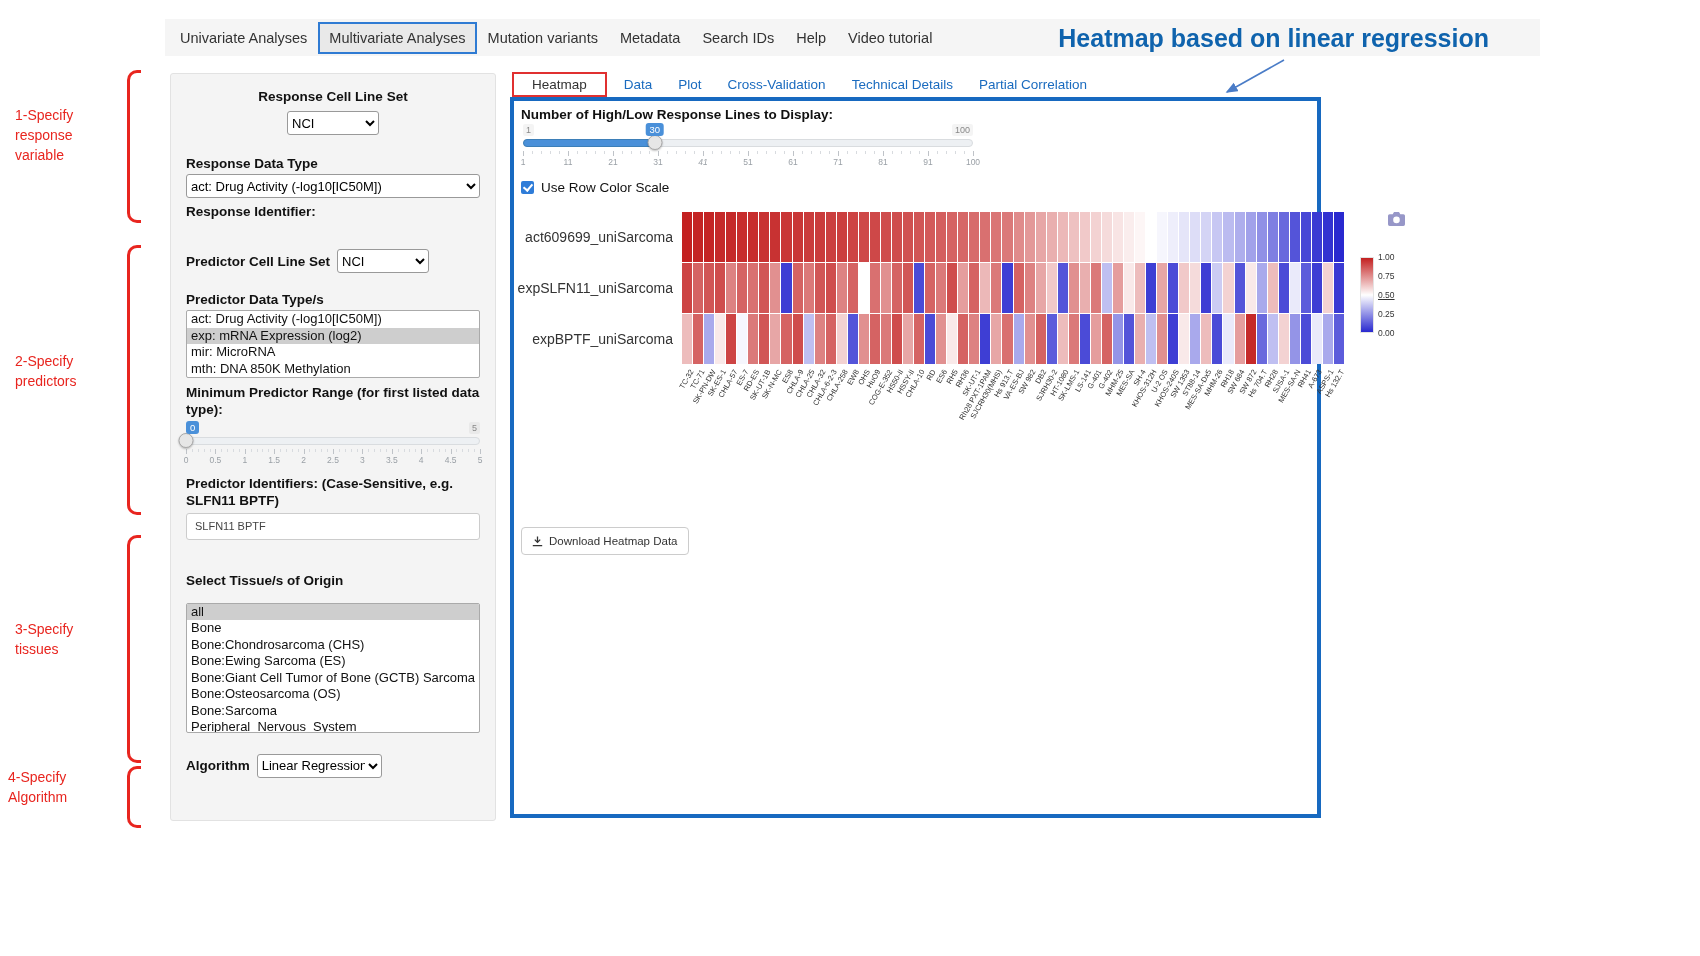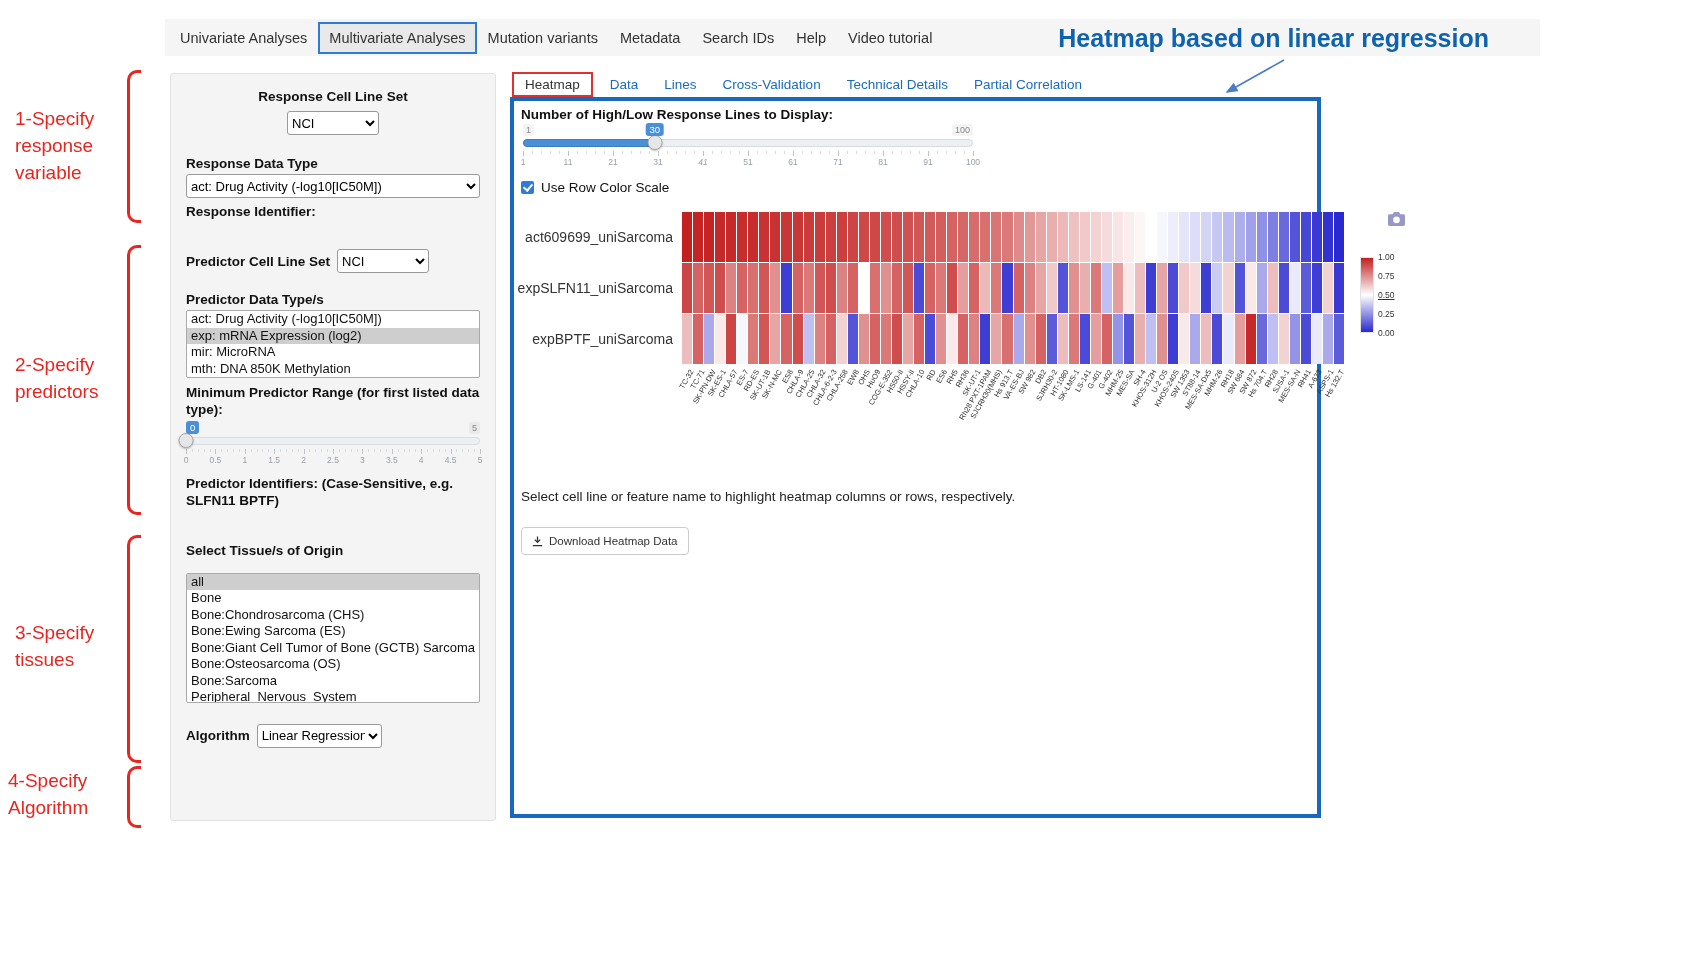--- a/index.html
+++ b/index.html
@@ -12,21 +12,21 @@
   body{width:1700px;height:956px;position:relative;overflow:hidden;background:#fff;
        font-family:"Liberation Sans",sans-serif;color:#111;}
 
   
   .topnav{position:absolute;left:165px;top:19px;width:1375px;height:37px;background:#f5f5f5;
           display:flex;align-items:center;padding:0 4px;font-size:14.5px;color:#333;}
   .navitem{padding:8px 11px;white-space:nowrap;cursor:pointer;}
   .navitem.active{border:2px solid var(--active-nav-outline-blue);background:#e9e9e9;padding:6px 9px;}
 
   
-  .anno-step{position:absolute;color:var(--annotation-red);font-size:19px;line-height:1.42;
+  .anno-step{position:absolute;color:var(--annotation-red);font-size:14px;line-height:1.42;
              white-space:pre-line;}
   .bracket{position:absolute;width:14px;border:3px solid var(--annotation-red);border-right:none;
            border-radius:10px 0 0 10px;}
 
   
   .big-title{position:absolute;top:24px;right:211px;font-size:25px;font-weight:bold;color:var(--title-blue);white-space:nowrap;}
   .arrow-svg{position:absolute;left:0;top:0;width:1700px;height:956px;pointer-events:none;}
 
   
   .form-panel{position:absolute;left:170px;top:73px;width:326px;height:748px;background:#f4f4f4;
@@ -60,21 +60,21 @@
   .irs-handle{position:absolute;top:11px;width:15px;height:15px;background:#e6e6e6;border:1px solid #a9a9a9;
               border-radius:50%;transform:translateX(-50%);box-shadow:0 1px 2px rgba(0,0,0,.25);cursor:grab;z-index:1;}
   .irs-grid{position:absolute;left:0;right:0;top:0;height:46px;}
   .irs-grid-tick{position:absolute;top:27px;width:1px;height:5px;background:#bfc3c8;}
   .irs-grid-tick.minor{height:3px;background:#d8dbdf;}
   .irs-grid-label{position:absolute;top:33px;transform:translateX(-50%);font-size:8.5px;color:#9aa0a6;white-space:nowrap;}
 
   
   .ptabs{position:absolute;left:512px;top:72px;display:flex;align-items:center;font-size:13.5px;}
   .ptab{padding:5px 13px;color:var(--link-blue);cursor:pointer;white-space:nowrap;}
-  .ptab.active{color:#333;border:2px solid var(--active-tab-outline-red);padding:3px 11px;margin-right:4px;}
+  .ptab.active{color:#333;border:2px solid var(--active-tab-outline-red);padding:3px 18px;margin-right:4px;}
 
   
   .bluepanel{position:absolute;left:510px;top:97px;width:811px;height:721px;background:#fff;
              border:4px solid var(--panel-border-blue);}
   .bluepanel>*{position:absolute;}
   .hl-label{left:7px;top:6px;font-weight:bold;font-size:13.5px;}
   .slider-main{left:9px;top:23px;width:450px;}
   .cbx-row{left:7px;top:79px;display:flex;align-items:center;font-size:13.5px;cursor:pointer;}
   .cbx{width:13px;height:13px;background:#2e7cd8;border-radius:2px;margin-right:7px;position:relative;flex:0 0 auto;}
   .cbx::after{content:"";position:absolute;left:4px;top:1px;width:4px;height:7px;border:solid #fff;
@@ -230,20 +230,21 @@
         <div class="irs-grid-tick minor" style="left: 92%;"></div>
         <div class="irs-grid-tick minor" style="left: 94%;"></div>
         <div class="irs-grid-tick minor" style="left: 96%;"></div>
         <div class="irs-grid-tick minor" style="left: 98%;"></div>
         <div class="irs-grid-tick" style="left: 100%;"></div>
         <div class="irs-grid-label" style="left: 100%;">5</div>
       </div>
   </div>
 
   <div class="flabel" style="margin-top:8px;line-height:1.25;">Predictor Identifiers: (Case-Sensitive, e.g. SLFN11 BPTF)</div>
+  <input class="text-input" value="SLFN11 BPTF" style="">
 
   <div class="flabel" style="margin-top:33px;">Select Tissue/s of Origin</div>
 
   <div class="listbox" style="height:130px;margin-top:15px;">
       <div class="lb-opt sel">all</div>
       <div class="lb-opt">Bone</div>
       <div class="lb-opt">Bone:Chondrosarcoma (CHS)</div>
       <div class="lb-opt">Bone:Ewing Sarcoma (ES)</div>
       <div class="lb-opt">Bone:Giant Cell Tumor of Bone (GCTB) Sarcoma</div>
       <div class="lb-opt">Bone:Osteosarcoma (OS)</div>
@@ -255,21 +256,21 @@
     <span class="flabel" style="margin:0;">Algorithm</span>
     <select style="width:125px;">
       <option>Linear Regression</option>
     </select>
   </div>
 </aside>
 
 <div class="ptabs">
   <div class="ptab active">Heatmap</div>
   <div class="ptab">Data</div>
-  <div class="ptab">Lines</div>
+  <div class="ptab">Plot</div>
   <div class="ptab">Cross-Validation</div>
   <div class="ptab">Technical Details</div>
   <div class="ptab">Partial Correlation</div>
 </div>
 
 <section class="bluepanel">
   <div class="hl-label">Number of High/Low Response Lines to Display:</div>
 
   <div class="irs slider-main">
     <span class="irs-minmax" style="left:0;">1</span>
@@ -727,21 +728,20 @@
       <div class="cbar-tick" style="top: 75%;">0.25</div>
       <div class="cbar-tick" style="top: 100%;">0.00</div>
     </div>
 
   <button class="modebar-btn" title="">
     <svg width="17" height="14" viewBox="0 0 17 14">
       <path fill="#9797c8" fill-rule="evenodd" d="M6 0 L4.7 2.2 H1.6 A1.6 1.6 0 0 0 0 3.8 V12.3 A1.6 1.6 0 0 0 1.6 13.9 H15.4 A1.6 1.6 0 0 0 17 12.3 V3.8 A1.6 1.6 0 0 0 15.4 2.2 H12.3 L11 0 Z M8.5 4.6 A3.3 3.3 0 1 1 8.5 11.2 A3.3 3.3 0 1 1 8.5 4.6 Z"></path>
     </svg>
   </button>
 
-  <div class="hint">Select cell line or feature name to highlight heatmap columns or rows, respectively.</div>
 
   <button class="dl-btn">
     <svg width="11" height="11" viewBox="0 0 11 11">
       <path d="M5.5 0.5 V6 M2.8 3.6 L5.5 6.4 L8.2 3.6 M0.8 9.6 H10.2" stroke="#333" stroke-width="1.3" fill="none"></path>
     </svg>
     <span>Download Heatmap Data</span>
   </button>
 </section>
 
 </body></html>

